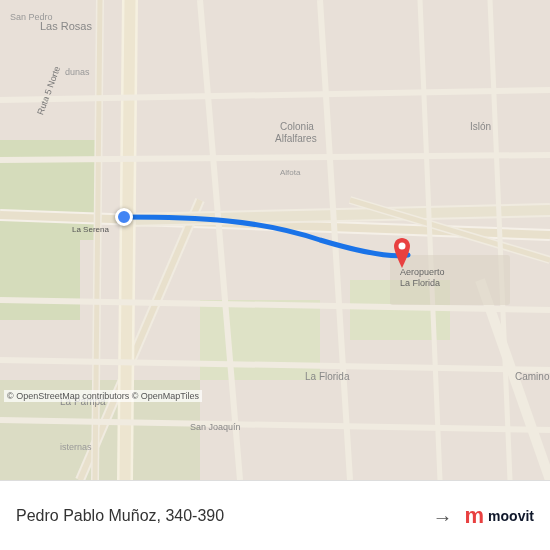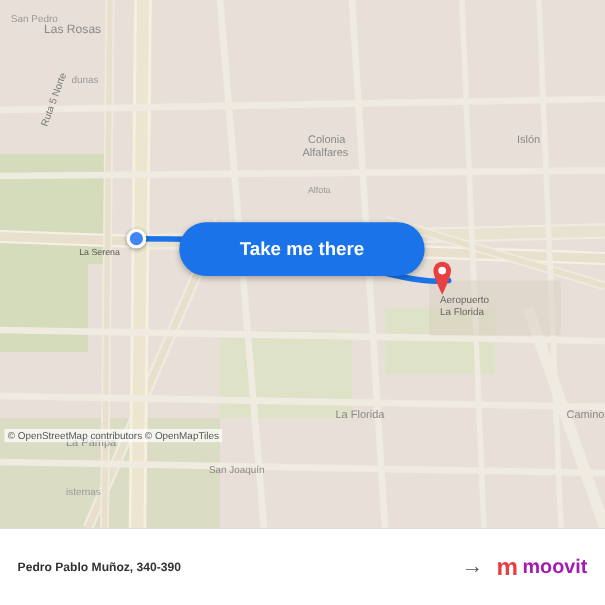--- a/index.html
+++ b/index.html
@@ -64,23 +64,23 @@
       left: 0;
     }
 
     .route-from {
       display: flex;
       flex-direction: column;
       flex: 1;
     }
 
     .route-label {
-      font-size: 11px;
+      font-size: 16px;
       color: #333;
-      font-weight: 700;
+      font-weight: 400;
     }
 
     .route-arrow {
       font-size: 20px;
       color: #555;
       margin: 0 12px;
     }
 
     .route-to {
       display: flex;
@@ -94,23 +94,23 @@
       gap: 4px;
     }
 
     .moovit-m {
       font-size: 22px;
       font-weight: bold;
       color: #e84040;
     }
 
     .moovit-text {
-      font-size: 18px;
+      font-size: 14px;
       font-weight: bold;
-      color: #a21caf;
+      color: #0f172a;
     }
 
     
     .attribution {
       position: absolute;
       bottom: 78px;
       left: 4px;
       font-size: 9px;
       color: #555;
       background: rgba(255,255,255,0.7);
@@ -229,21 +229,20 @@
 
   <div class="origin-dot"></div>
 
   <div class="dest-marker">
     <svg viewBox="0 0 24 30" xmlns="http://www.w3.org/2000/svg">
       <path d="M12 0C7.6 0 4 3.6 4 8c0 6 8 22 8 22s8-16 8-22c0-4.4-3.6-8-8-8z" fill="#e84040"></path>
       <circle cx="12" cy="8" r="3.5" fill="white"></circle>
     </svg>
   </div>
 
-  <button id="take-me-there-btn">Take me there</button>
 
   <div class="attribution">
     <span>© OpenStreetMap contributors © OpenMapTiles</span>
   </div>
 </div>
 
 <div id="bottom-bar">
   <div class="route-from">
     <span class="route-label">Pedro Pablo Muñoz, 340-390</span>
   </div>

